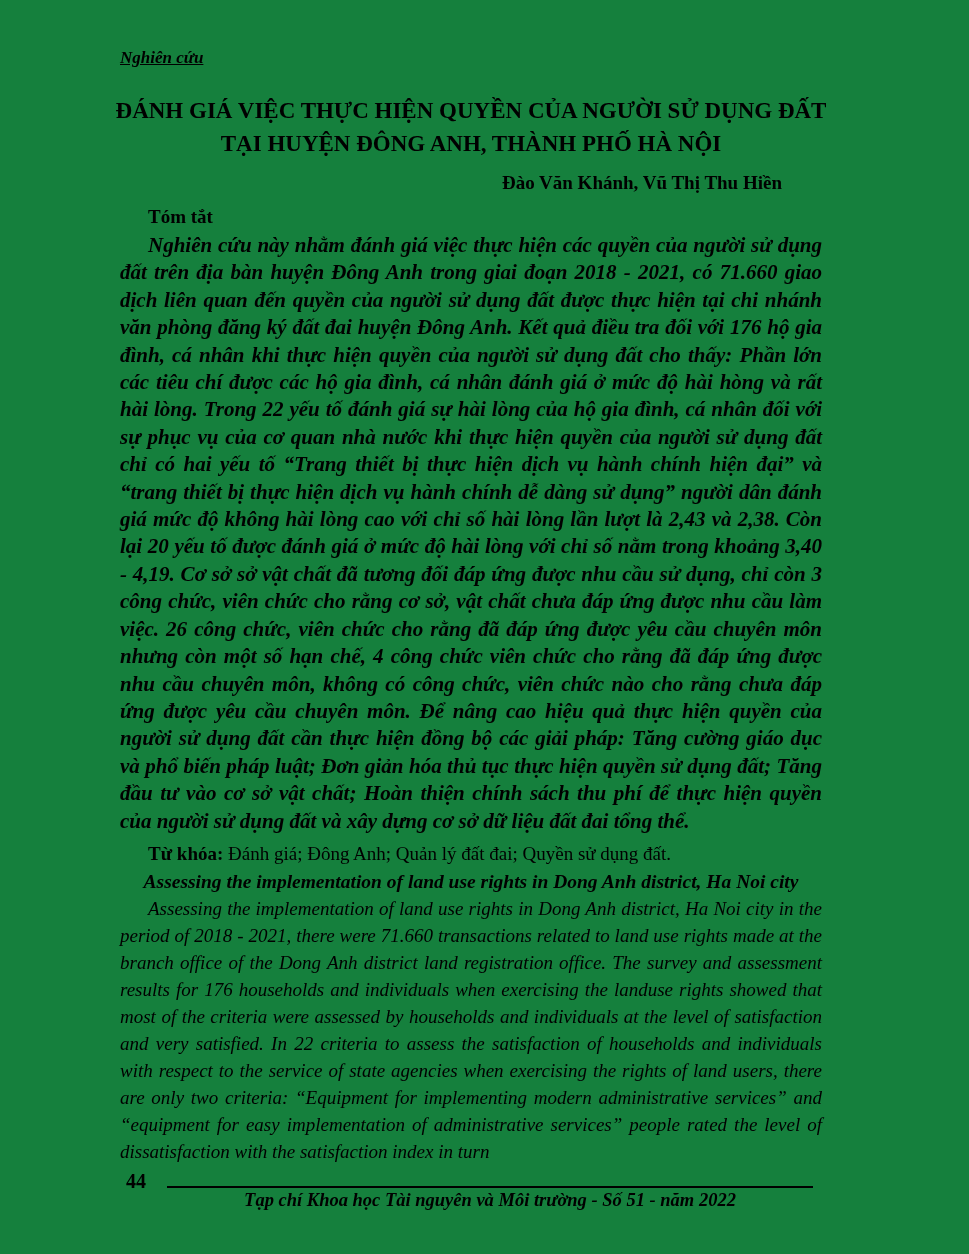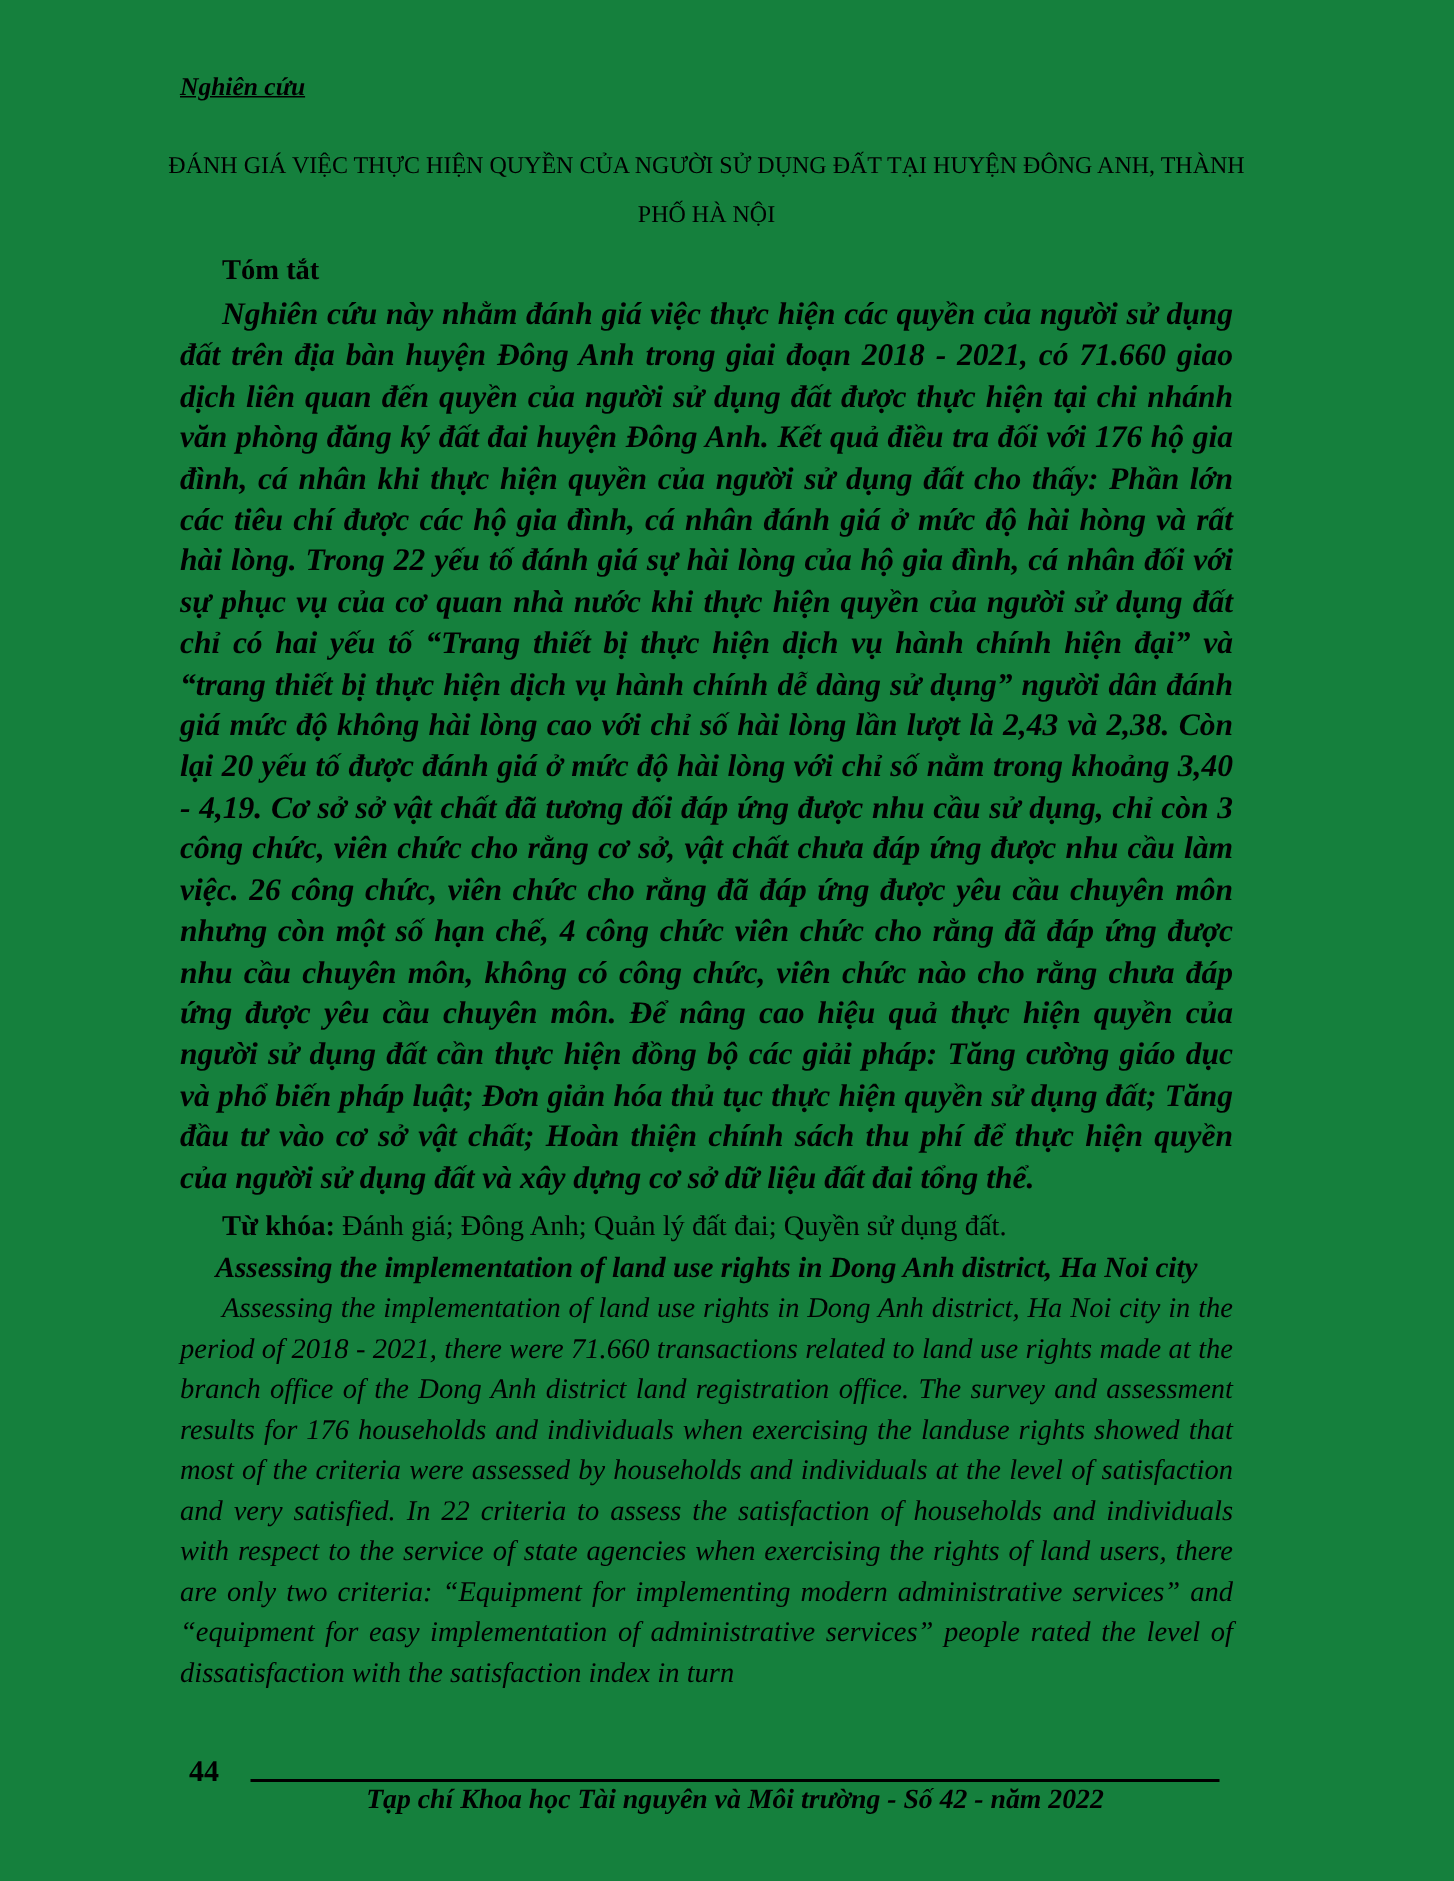--- a/index.html
+++ b/index.html
@@ -25,22 +25,22 @@
     font-weight: bold;
     font-style: italic;
     font-size: 17px;
     text-decoration: underline;
     margin: 0 0 16px 0;
   }
   .paper-title {
     width: 730px;
     margin: 26px 0 10px -14px;
     text-align: center;
-    font-weight: normal;
-    font-size: 16px;
+    font-weight: bold;
+    font-size: 23px;
     line-height: 33px;
   }
   .byline {
     text-align: right;
     padding-right: 40px;
     margin: 4px 0 10px 0;
     font-size: 19px;
     line-height: 26px;
   }
   .byline .authors { font-weight: bold; }
@@ -109,33 +109,34 @@
 <body>
 
 <div class="page">
   <div class="content">
 
     <div class="section-label">Nghiên cứu</div>
 
     <h1 class="paper-title">ĐÁNH GIÁ VIỆC THỰC HIỆN QUYỀN CỦA NGƯỜI SỬ DỤNG ĐẤT TẠI HUYỆN ĐÔNG ANH, THÀNH PHỐ HÀ NỘI</h1>
 
     <div class="byline">
+      <div class="authors">Đào Văn Khánh, Vũ Thị Thu Hiền</div>
     </div>
 
     <div class="heading">Tóm tắt</div>
 
     <p class="para vi-abstract">Nghiên cứu này nhằm đánh giá việc thực hiện các quyền của người sử dụng đất trên địa bàn huyện Đông Anh trong giai đoạn 2018 - 2021, có 71.660 giao dịch liên quan đến quyền của người sử dụng đất được thực hiện tại chi nhánh văn phòng đăng ký đất đai huyện Đông Anh. Kết quả điều tra đối với 176 hộ gia đình, cá nhân khi thực hiện quyền của người sử dụng đất cho thấy: Phần lớn các tiêu chí được các hộ gia đình, cá nhân đánh giá ở mức độ hài hòng và rất hài lòng. Trong 22 yếu tố đánh giá sự hài lòng của hộ gia đình, cá nhân đối với sự phục vụ của cơ quan nhà nước khi thực hiện quyền của người sử dụng đất chỉ có hai yếu tố “Trang thiết bị thực hiện dịch vụ hành chính hiện đại” và “trang thiết bị thực hiện dịch vụ hành chính dễ dàng sử dụng” người dân đánh giá mức độ không hài lòng cao với chỉ số hài lòng lần lượt là 2,43 và 2,38. Còn lại 20 yếu tố được đánh giá ở mức độ hài lòng với chỉ số nằm trong khoảng 3,40 - 4,19. Cơ sở sở vật chất đã tương đối đáp ứng được nhu cầu sử dụng, chỉ còn 3 công chức, viên chức cho rằng cơ sở, vật chất chưa đáp ứng được nhu cầu làm việc. 26 công chức, viên chức cho rằng đã đáp ứng được yêu cầu chuyên môn nhưng còn một số hạn chế, 4 công chức viên chức cho rằng đã đáp ứng được nhu cầu chuyên môn, không có công chức, viên chức nào cho rằng chưa đáp ứng được yêu cầu chuyên môn. Để nâng cao hiệu quả thực hiện quyền của người sử dụng đất cần thực hiện đồng bộ các giải pháp: Tăng cường giáo dục và phổ biến pháp luật; Đơn giản hóa thủ tục thực hiện quyền sử dụng đất; Tăng đầu tư vào cơ sở vật chất; Hoàn thiện chính sách thu phí để thực hiện quyền của người sử dụng đất và xây dựng cơ sở dữ liệu đất đai tổng thể.</p>
 
     <p class="keywords-line"><span class="kw-label">Từ khóa:</span><span> Đánh giá; Đông Anh; Quản lý đất đai; Quyền sử dụng đất.</span></p>
 
 
     <div class="en-title">Assessing the implementation of land use rights in Dong Anh district, Ha Noi city</div>
 
     <p class="para en-abstract">Assessing the implementation of land use rights in Dong Anh district, Ha Noi city in the period of 2018 - 2021, there were 71.660 transactions related to land use rights made at the branch office of the Dong Anh district land registration office. The survey and assessment results for 176 households and individuals when exercising the landuse rights showed that most of the criteria were assessed by households and individuals at the level of satisfaction and very satisfied. In 22 criteria to assess the satisfaction of households and individuals with respect to the service of state agencies when exercising the rights of land users, there are only two criteria: “Equipment for implementing modern administrative services” and “equipment for easy implementation of administrative services” people rated the level of dissatisfaction with the satisfaction index in turn</p>
 
   </div>
 
   <div class="footer-pagenum">44</div>
 
   <div class="footer-rule"></div>
 
-  <div class="footer-journal">Tạp chí Khoa học Tài nguyên và Môi trường - Số 42 - năm 2022</div>
+  <div class="footer-journal">Tạp chí Khoa học Tài nguyên và Môi trường - Số 51 - năm 2022</div>
 </div>
 
 </body></html>

